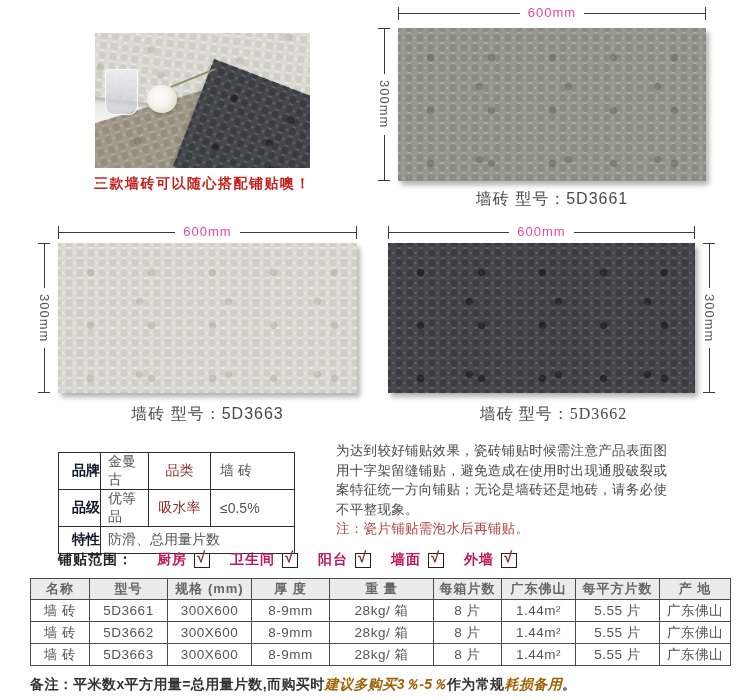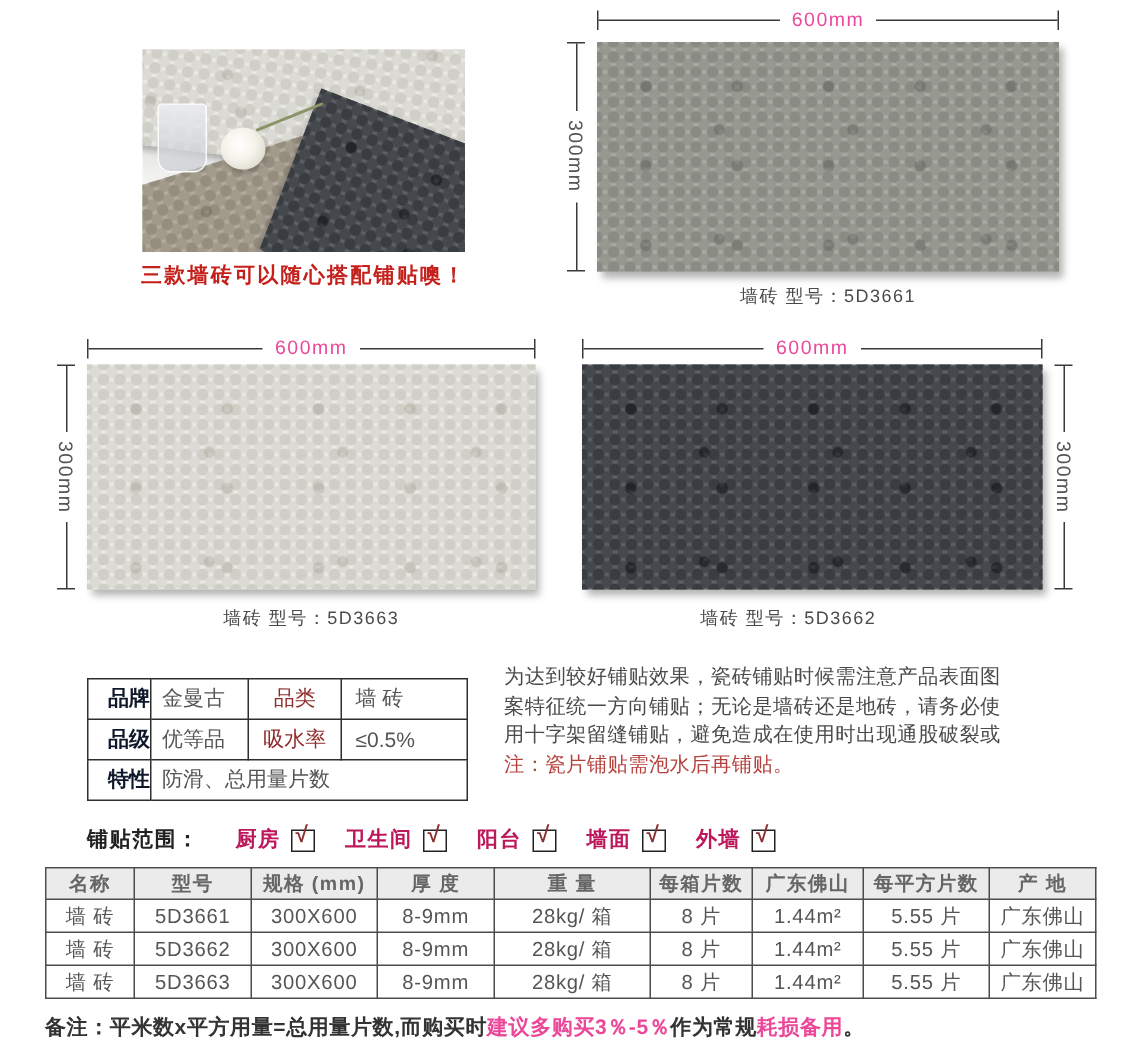--- a/index.html
+++ b/index.html
@@ -27,21 +27,21 @@
   .tile { position:absolute; box-shadow:3px 4px 5px rgba(0,0,0,.30); }
   
   .h-arrow { position:absolute; display:flex; align-items:center; height:14px; }
   .h-arrow .cap { width:1px; height:13px; background:#3a3a3a; }
   .h-arrow .ln  { flex:1; height:1px; background:#3a3a3a; }
   .h-arrow .lbl { padding:0 8px; font-size:13px; color:#ec4899; letter-spacing:1px; line-height:14px; }
   .v-arrow { position:absolute; display:flex; flex-direction:column; align-items:center; width:16px; }
   .v-arrow .cap { height:1px; width:12px; background:#3a3a3a; }
   .v-arrow .ln  { flex:1; width:1px; background:#3a3a3a; }
   .v-arrow .lbl { writing-mode:vertical-rl; font-size:13px; color:#555; letter-spacing:1px; padding:6px 0; }
-  .fig-caption { position:absolute; text-align:center; font-size:12px; color:#4a4a4a; letter-spacing:1px; }
+  .fig-caption { position:absolute; text-align:center; font-size:16px; color:#4a4a4a; letter-spacing:1px; }
   
   .photo { position:absolute; left:95px; top:33px; width:215px; height:135px; overflow:hidden;
            background:linear-gradient(180deg,#f3f3f1 0%,#eaeae8 55%,#fbfbfb 72%,#ffffff 100%); }
   .slab { position:absolute; box-shadow:0 3px 5px rgba(0,0,0,.28); }
   .slab-light { left:-25px; top:-34px; width:290px; height:112px; transform:rotate(7deg); }
   .slab-tan   { left:-45px; top:72px;  width:225px; height:105px; transform:rotate(-17deg); }
   .slab-dark  { left:92px;  top:58px;  width:200px; height:115px; transform:rotate(21deg); }
   .glass { position:absolute; left:10px; top:36px; width:33px; height:46px;
            background:linear-gradient(180deg,rgba(235,237,240,.9),rgba(198,200,206,.65));
            border:1px solid rgba(255,255,255,.85); border-radius:3px 3px 9px 9px; }
@@ -50,21 +50,21 @@
           box-shadow:1px 2px 3px rgba(0,0,0,.18); }
   .stem { position:absolute; left:74px; top:44px; width:48px; height:2px; background:#8a9468;
           transform:rotate(-22deg); border-radius:1px; }
   .photo-caption { position:absolute; left:85px; top:175px; width:235px; text-align:center;
                    font-size:14px; font-weight:bold; color:#c5211c; letter-spacing:1.5px; }
   
   .spec { position:absolute; left:58px; top:452px; border-collapse:collapse; }
   .spec td { border:1px solid #2e2e2e; height:27px; font-size:14px; vertical-align:middle; }
   .spec .lab { width:42px; text-align:right; font-weight:bold; color:#0f172a; }
   .spec .lab2 { width:62px; text-align:center; font-weight:normal; color:#8e2b2b; }
-  .spec .val { width:65px; color:#555; padding-left:7px; }
+  .spec .val { width:48px; color:#555; padding-left:7px; }
   .spec .val2 { width:84px; color:#555; padding-left:9px; }
   
   .instr { position:absolute; left:336px; top:441px; width:412px; font-size:13.5px;
            line-height:19.5px; color:#4a4a4a; letter-spacing:.3px; }
   .instr .note-line { color:#b5413c; }
   
   .scope { position:absolute; left:58px; top:549px; display:flex; align-items:center;
            font-size:14px; height:22px; }
   .scope .scope-label { font-weight:bold; color:#222; margin-right:24px; letter-spacing:1px; }
   .scope .item { display:flex; align-items:center; margin-right:20px; }
@@ -72,21 +72,21 @@
   .cb { position:relative; width:16px; height:15px; border:1px solid #222; display:inline-block; }
   .cb span { position:absolute; left:2px; top:-6px; font-size:15px; font-weight:bold; color:#8a3030; }
   
   .ptable { position:absolute; left:30px; top:578px; border-collapse:collapse; table-layout:fixed; width:700px; }
   .ptable th, .ptable td { border:1px solid #4c4c4c; text-align:center; vertical-align:middle; }
   .ptable th { height:21px; background:#ebebeb; font-size:13px; font-weight:bold; color:#666; letter-spacing:1px; }
   .ptable td { height:22px; font-size:13.5px; color:#555; letter-spacing:.5px; }
   
   .bottom-note { position:absolute; left:30px; top:676px; font-size:14px; font-weight:bold;
                  color:#333; letter-spacing:.4px; white-space:nowrap; }
-  .bottom-note .red { color:#ec4899; }
+  .bottom-note .red { color:#a16207;font-style:italic; }
 </style>
 </head>
 <body>
 
 <div class="page">
 
   <div class="photo">
     <div class="slab slab-light mosaic mz-light"></div>
     <div class="slab slab-tan mosaic mz-tan"></div>
     <div class="slab slab-dark mosaic mz-dark"></div>
@@ -138,21 +138,21 @@
       <span class="cap"></span>
   </div>
   <div class="v-arrow" style="left:701px; top:243px; height:150px;">
     <span class="cap"></span>
       <span class="ln"></span>
     <span class="lbl">300mm</span>
     <span class="ln"></span>
       <span class="cap"></span>
   </div>
   <div class="tile mosaic mz-dark" style="left:388px; top:243px; width:307px; height:150px;"></div>
-  <div class="fig-caption" style="left:372px; top:404px; width:307px;">墙砖  型号：5D3662</div>
+  <div class="fig-caption" style="left:400px; top:404px; width:307px;font-family:Liberation Serif, serif;">墙砖  型号：5D3662</div>
 
   <table class="spec">
     <tbody>
         <tr>
       <td class="lab">品牌</td>
       <td class="val">金曼古</td>
       <td class="lab2">品类</td>
       <td class="val2">墙 砖</td>
     </tr>
     <tr>
@@ -163,22 +163,23 @@
     </tr>
     <tr>
       <td class="lab">特性</td>
       <td class="val" colspan="3">防滑、总用量片数</td>
     </tr>
   </tbody>
     </table>
 
   <div class="instr">
     <div>为达到较好铺贴效果，瓷砖铺贴时候需注意产品表面图</div>
+    <div>用十字架留缝铺贴，避免造成在使用时出现通股破裂或</div>
     <div>案特征统一方向铺贴；无论是墙砖还是地砖，请务必使</div>
-    <div>用十字架留缝铺贴，避免造成在使用时出现通股破裂或</div>
+    <div>不平整现象。</div>
     <div class="note-line">注：瓷片铺贴需泡水后再铺贴。</div>
   </div>
 
   <div class="scope">
     <span class="scope-label">铺贴范围：</span>
     <span class="item">
       <span class="txt">厨房</span>
       <span class="cb">
           <span>√</span>
         </span>

